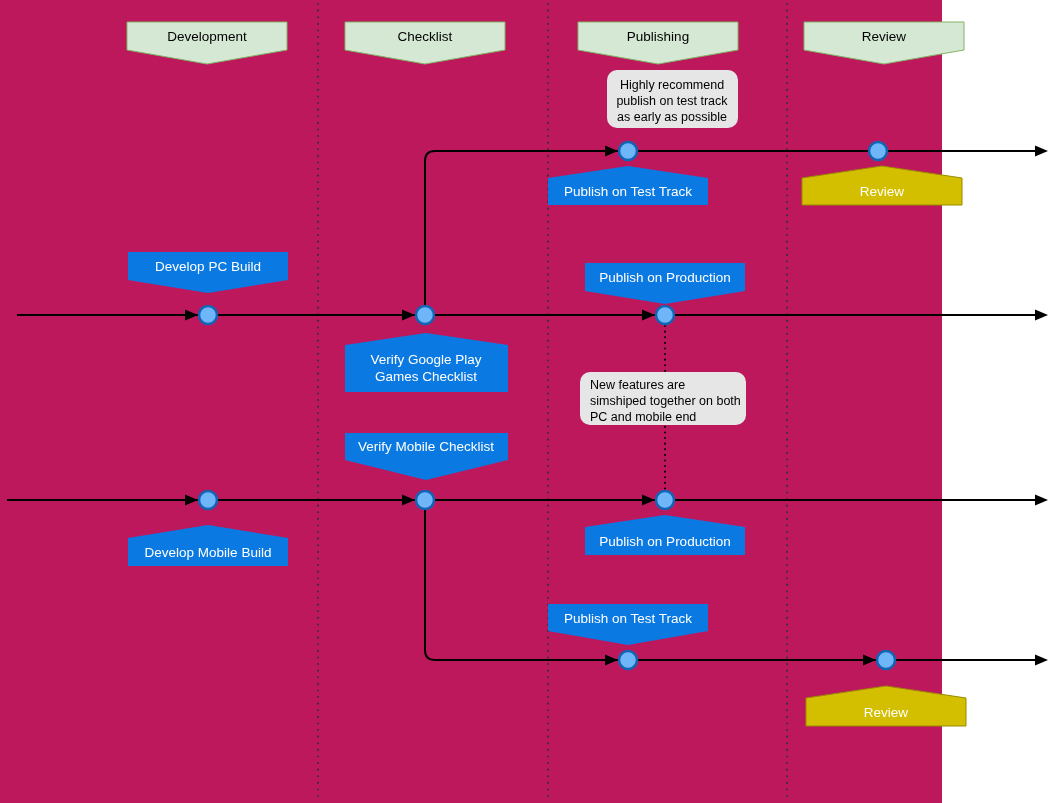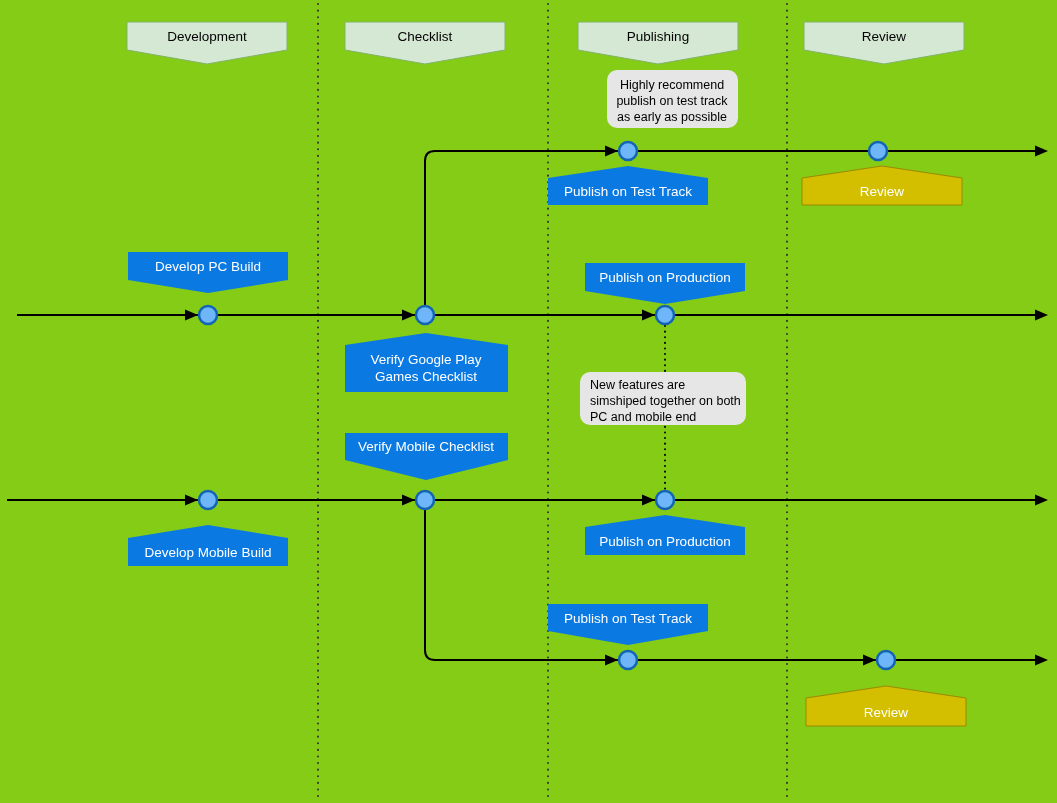--- a/index.html
+++ b/index.html
@@ -1,17 +1,17 @@
 <!DOCTYPE html>
 <html><head>
 <meta charset="utf-8">
 <style>
   html, body { margin: 0; padding: 0; background: #ffffff; }
   body { font-family: "Liberation Sans", sans-serif; }
-  .stage { width: 1057px; height: 803px; position: relative; background: #84cc16; }
+  .stage { width: 942px; height: 803px; position: relative; background: #be185d; }
   svg { display: block; }
 
   .sep { stroke: #333333; stroke-width: 2; stroke-dasharray: 0.1 6.5; stroke-linecap: round; }
   .edge { stroke: #000000; stroke-width: 2; fill: none; }
   .arrowhead { fill: #000000; stroke: none; }
   .dotted-link { stroke: #000000; stroke-width: 2; fill: none; stroke-dasharray: 0.1 5.5; stroke-linecap: round; }
 
   .lane-shape { stroke: #82b366; stroke-width: 1; }
   .lane-label { font-size: 13.5px; fill: #000000; text-anchor: middle; }
 

